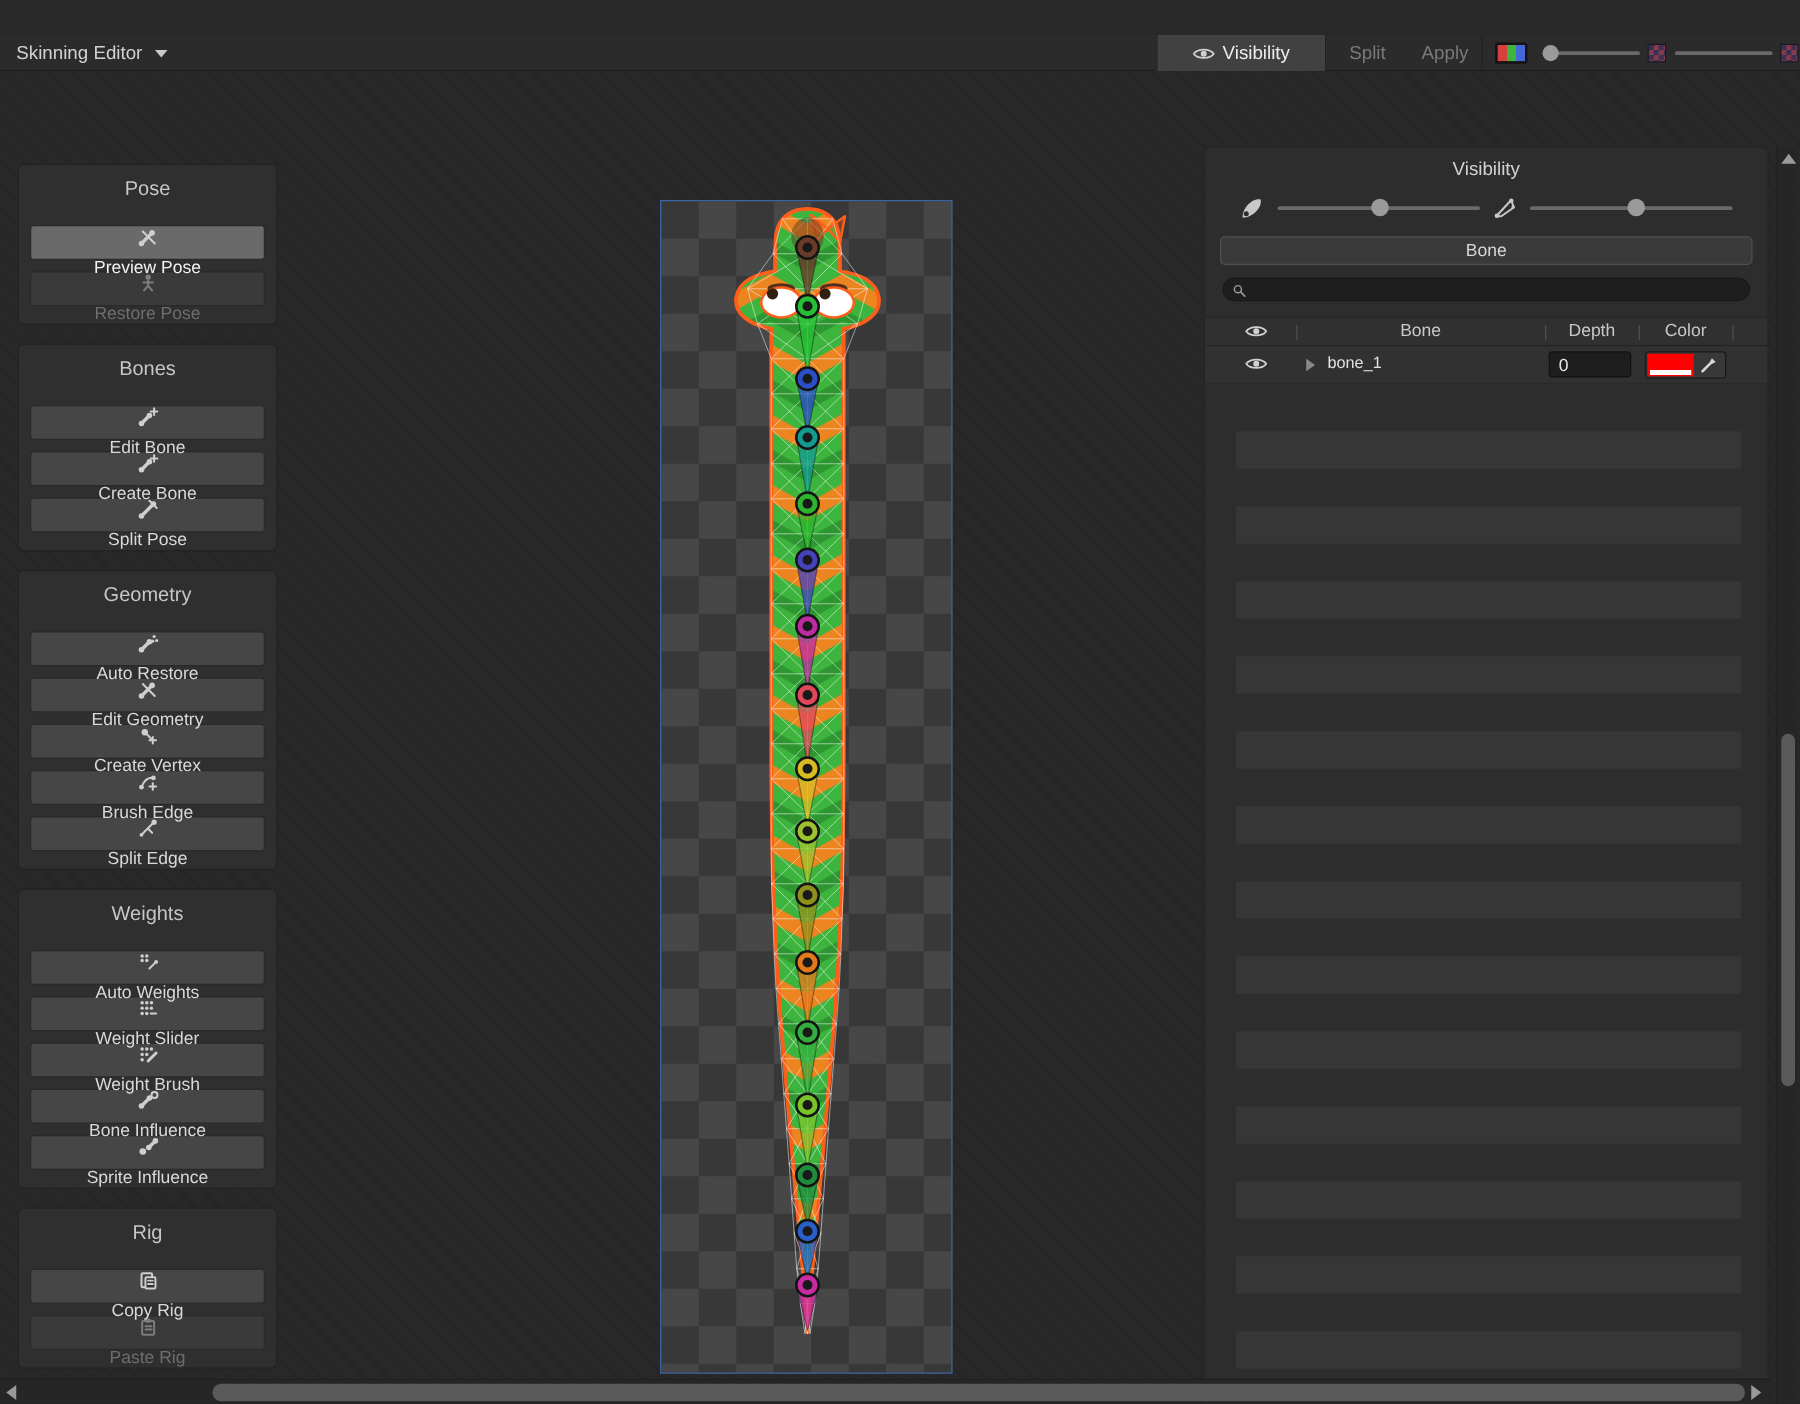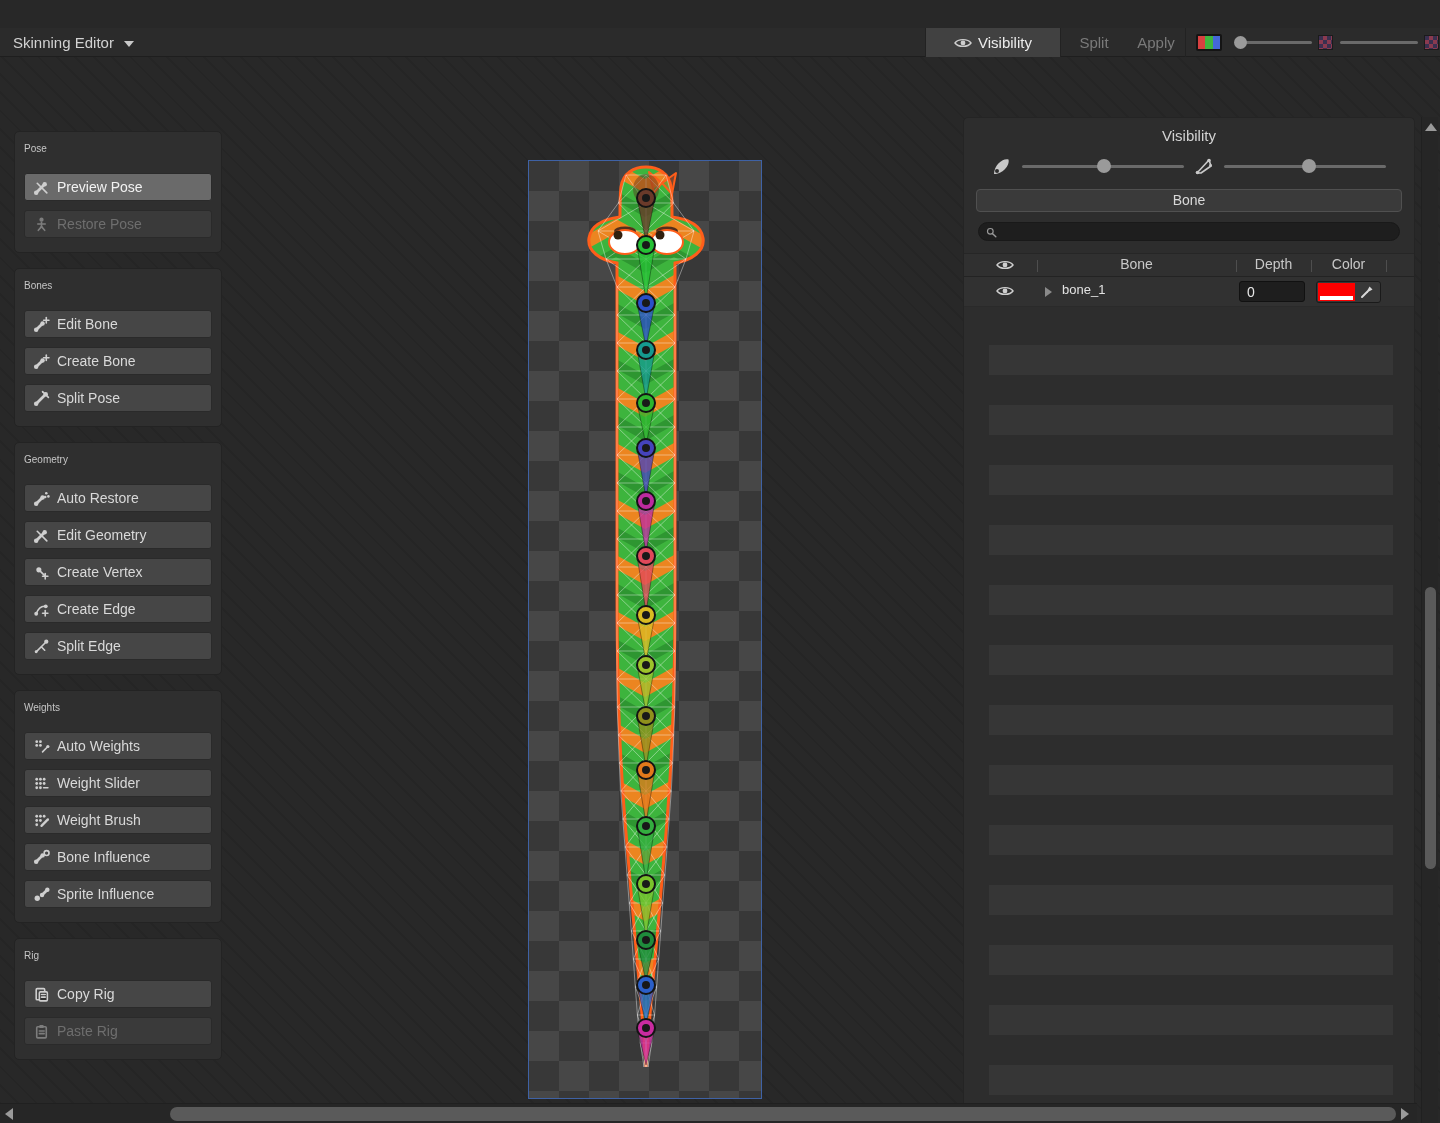--- a/index.html
+++ b/index.html
@@ -33,23 +33,23 @@
                      linear-gradient(45deg,#8a3a50 25%,transparent 25%,transparent 75%,#8a3a50 75%);
     background-position:0 0,4px 4px;background-size:8px 8px;}
 
   
   .main{position:absolute;left:0;top:57px;width:1440px;height:1066px;background:#282828;
     background-image:repeating-linear-gradient(45deg,rgba(0,0,0,0.085) 0 2px,transparent 2px 13px);}
 
   
   .sidebar{position:absolute;left:14px;top:74px;width:208px;}
   .panel{background:#2f2f2f;border:1px solid #232323;border-radius:5px;margin-bottom:15px;padding:9px 9px 14px 9px;}
-  .panel-title{color:#c6c6c6;font-size:10px;padding:2px 0 10px 0;}
+  .panel-title{color:#c6c6c6;font-size:16px;text-align:center;padding:2px 0 10px 0;}
   .tool-btn{height:28px;background:#464646;border:1px solid #2a2a2a;border-radius:3px;margin-top:9px;
-    display:flex;align-items:center;padding:0 8px;gap:7px;color:#d9d9d9;font-size:14px;cursor:pointer;}
+    display:flex;align-items:center;padding:0 8px;gap:7px;color:#d9d9d9;font-size:14px;cursor:pointer;flex-direction:column;}
   .tool-btn:first-of-type{margin-top:0;}
   .tool-btn.active{background:#6a6a6a;color:#f2f2f2;}
   .tool-btn.disabled{background:#3a3a3a;color:#6e6e6e;cursor:default;}
   .tool-btn.disabled .btn-icon{opacity:.45;}
   .btn-icon{width:17px;height:17px;flex:0 0 17px;display:inline-flex;}
   .btn-icon svg{width:17px;height:17px;}
 
   
   .canvas-rect{position:absolute;left:528px;top:103px;width:234px;height:939px;border:1px solid #3f62a5;
     background-color:#383838;
@@ -252,21 +252,21 @@
           <div class="tool-btn">
             <span class="btn-icon">
               <svg viewBox="0 0 16 16">
                 <path d="M3,12 Q6,4 12,5" stroke="#cfcfcf" stroke-width="1.5" stroke-linecap="round" fill="none"></path>
                 <circle cx="3" cy="12" r="1.8" fill="#cfcfcf"></circle>
                 <circle cx="12" cy="5" r="1.8" fill="#cfcfcf"></circle>
                 <line x1="11.5" y1="9" x2="11.5" y2="14" stroke="#cfcfcf" stroke-width="1.5" stroke-linecap="round" fill="none"></line>
                 <line x1="9" y1="11.5" x2="14" y2="11.5" stroke="#cfcfcf" stroke-width="1.5" stroke-linecap="round" fill="none"></line>
               </svg>
             </span>
-            <span>Create Edge</span>
+            <span>Brush Edge</span>
           </div>
           <div class="tool-btn">
             <span class="btn-icon">
               <svg viewBox="0 0 16 16">
                 <line x1="3" y1="13" x2="12" y2="4" stroke="#cfcfcf" stroke-width="1.5" stroke-linecap="round" fill="none"></line>
                 <circle cx="12.5" cy="3.5" r="2" fill="#cfcfcf"></circle>
                 <circle cx="3" cy="13" r="1.4" fill="#cfcfcf"></circle>
                 <line x1="8" y1="8.5" x2="11" y2="11.5" stroke="#cfcfcf" stroke-width="1.5" stroke-linecap="round" fill="none"></line>
               </svg>
             </span>

